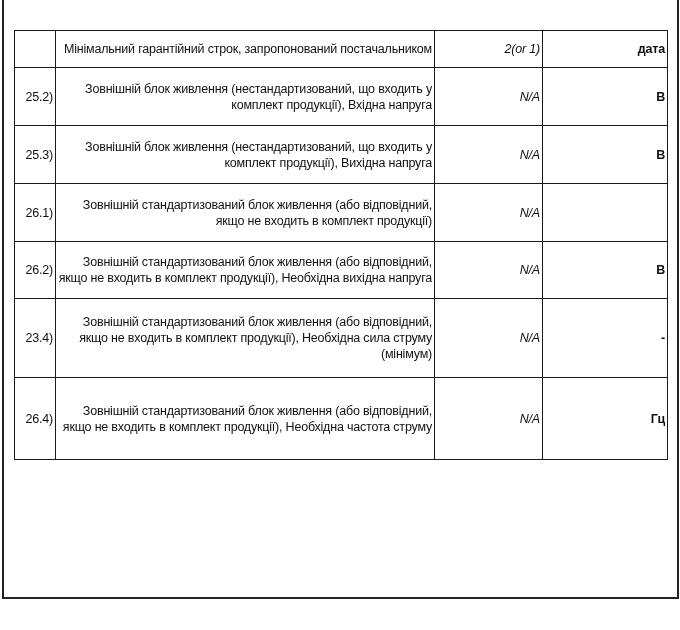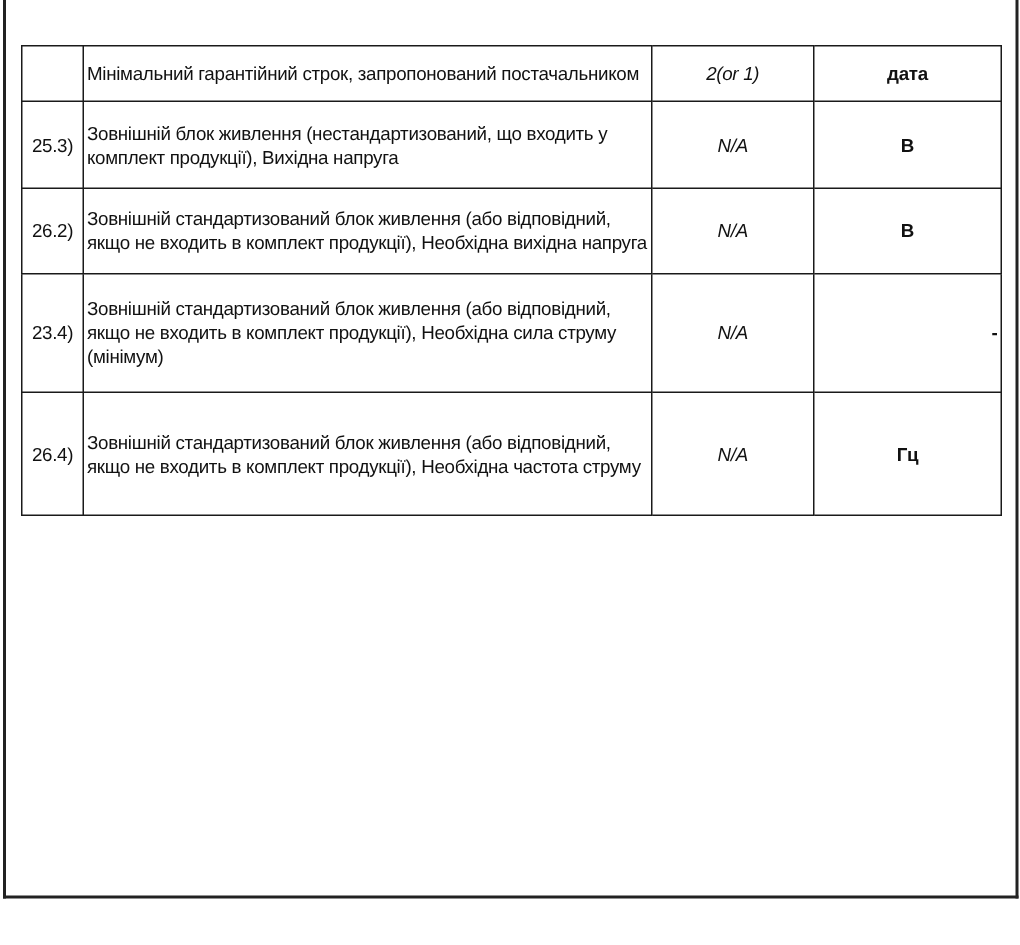--- a/index.html
+++ b/index.html
@@ -34,20 +34,21 @@
       table-layout: fixed;
       width: 651px;
     }
     table.spec td {
       border: 1.5px solid #1a1a1a;
       font-size: 12.5px;
       line-height: 16px;
       padding: 0 2px;
       vertical-align: middle;
       letter-spacing: -0.2px;
+      text-align: right;
     }
     td.num { text-align: center; width: 36px; }
     td.desc { text-align: left; width: 374px; }
     td.val { text-align: center; width: 103px; font-style: italic; }
     td.unit { text-align: center; width: 120px; font-weight: bold; }
     td.unit.right { text-align: right; }
   </style>
 </head>
 <body>
 
@@ -55,24 +56,36 @@
 
 <table class="spec">
   <tbody>
     <tr style="height:37px">
       <td class="num"></td>
       <td class="desc">Мінімальний гарантійний строк, запропонований постачальником</td>
       <td class="val">2(or 1)</td>
       <td class="unit">дата</td>
     </tr>
     <tr style="height:58px">
+      <td class="num">25.2)</td>
+      <td class="desc">Зовнішній блок живлення (нестандартизований, що входить у комплект продукції), Вхідна напруга</td>
+      <td class="val">N/A</td>
+      <td class="unit">В</td>
+    </tr>
+    <tr style="height:58px">
       <td class="num">25.3)</td>
       <td class="desc">Зовнішній блок живлення (нестандартизований, що входить у комплект продукції), Вихідна напруга</td>
       <td class="val">N/A</td>
       <td class="unit">В</td>
+    </tr>
+    <tr style="height:58px">
+      <td class="num">26.1)</td>
+      <td class="desc">Зовнішній стандартизований блок живлення (або відповідний, якщо не входить в комплект продукції)</td>
+      <td class="val">N/A</td>
+      <td class="unit"></td>
     </tr>
     <tr style="height:57px">
       <td class="num">26.2)</td>
       <td class="desc">Зовнішній стандартизований блок живлення (або відповідний, якщо не входить в комплект продукції), Необхідна вихідна напруга</td>
       <td class="val">N/A</td>
       <td class="unit">В</td>
     </tr>
     <tr style="height:79px">
       <td class="num">23.4)</td>
       <td class="desc">Зовнішній стандартизований блок живлення (або відповідний, якщо не входить в комплект продукції), Необхідна сила струму (мінімум)</td>

